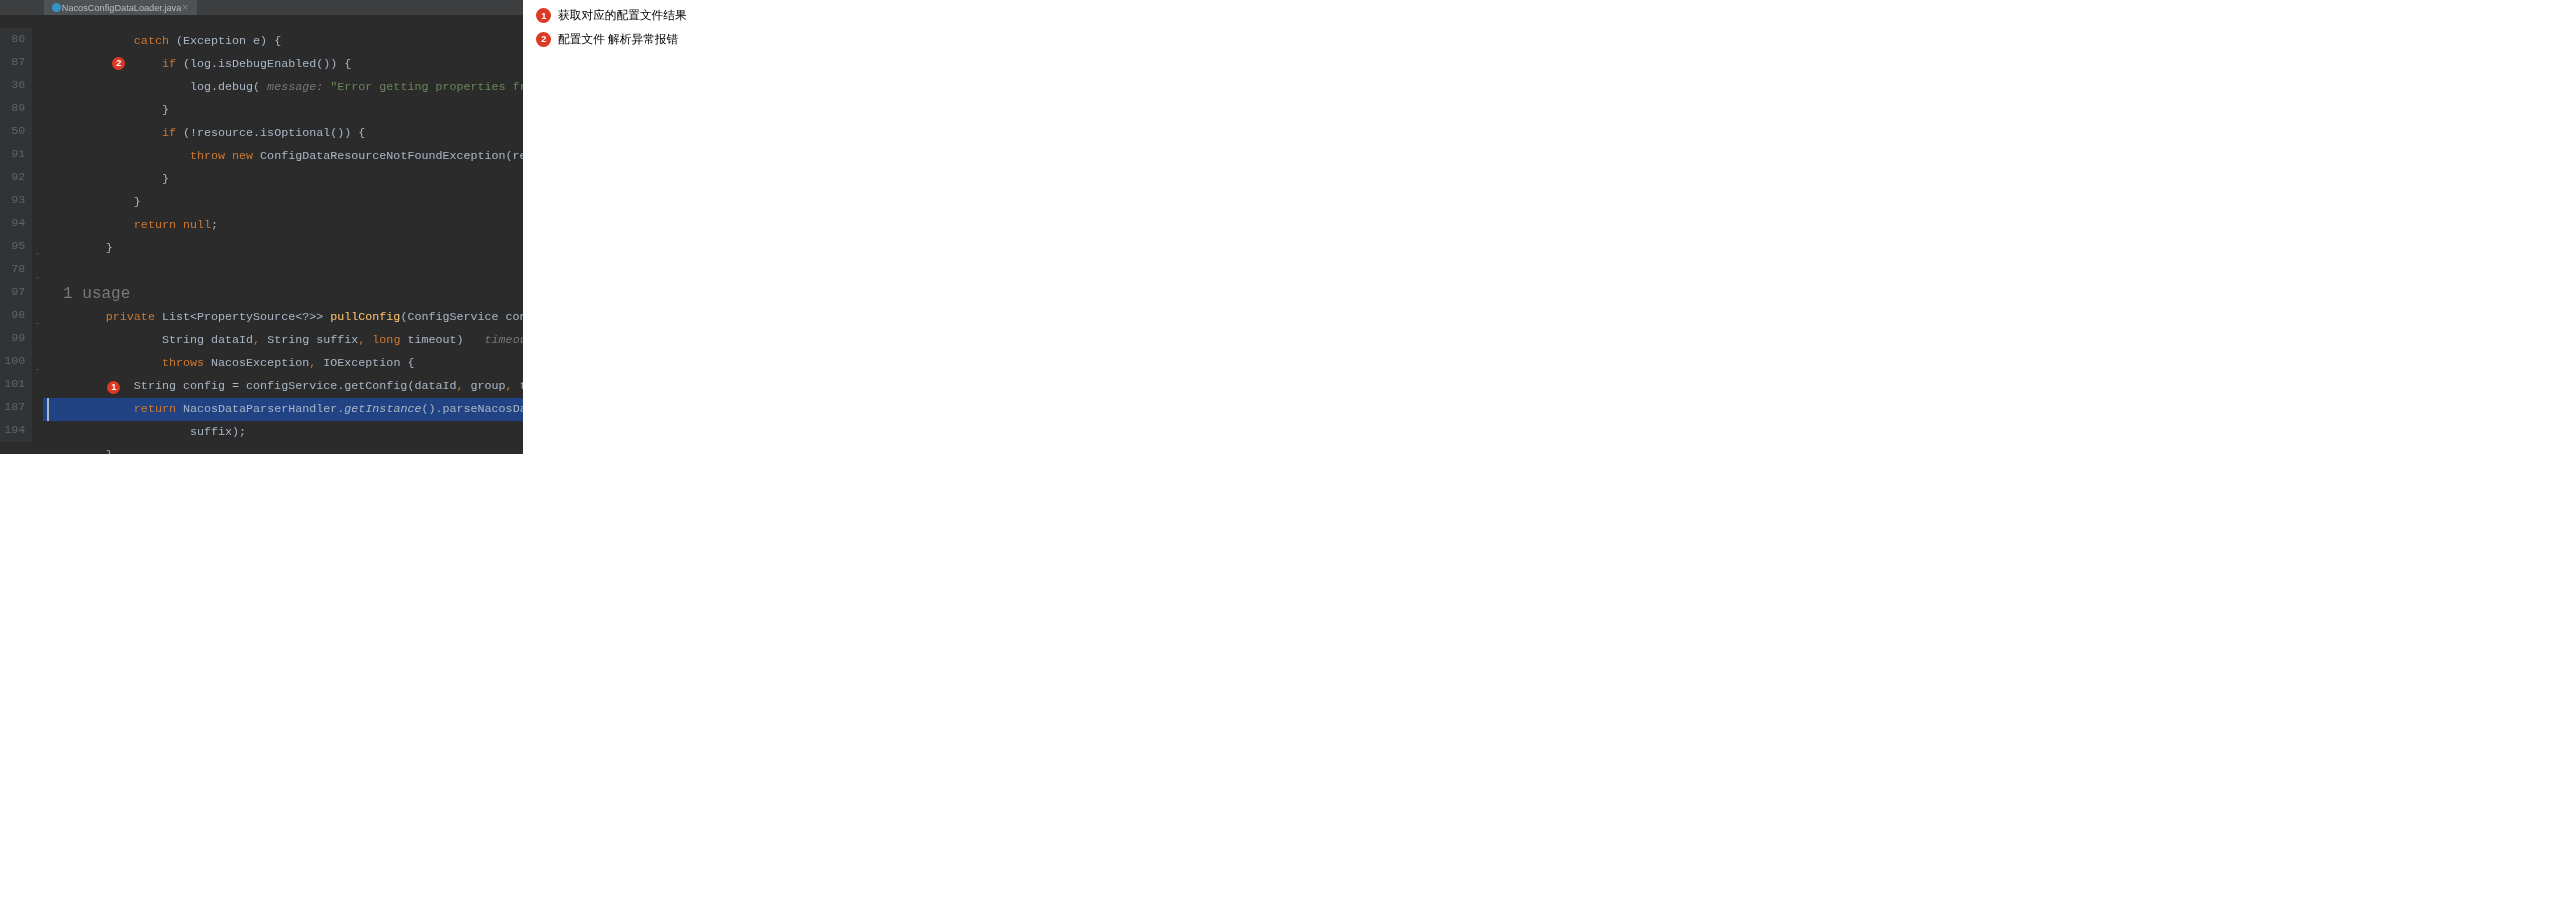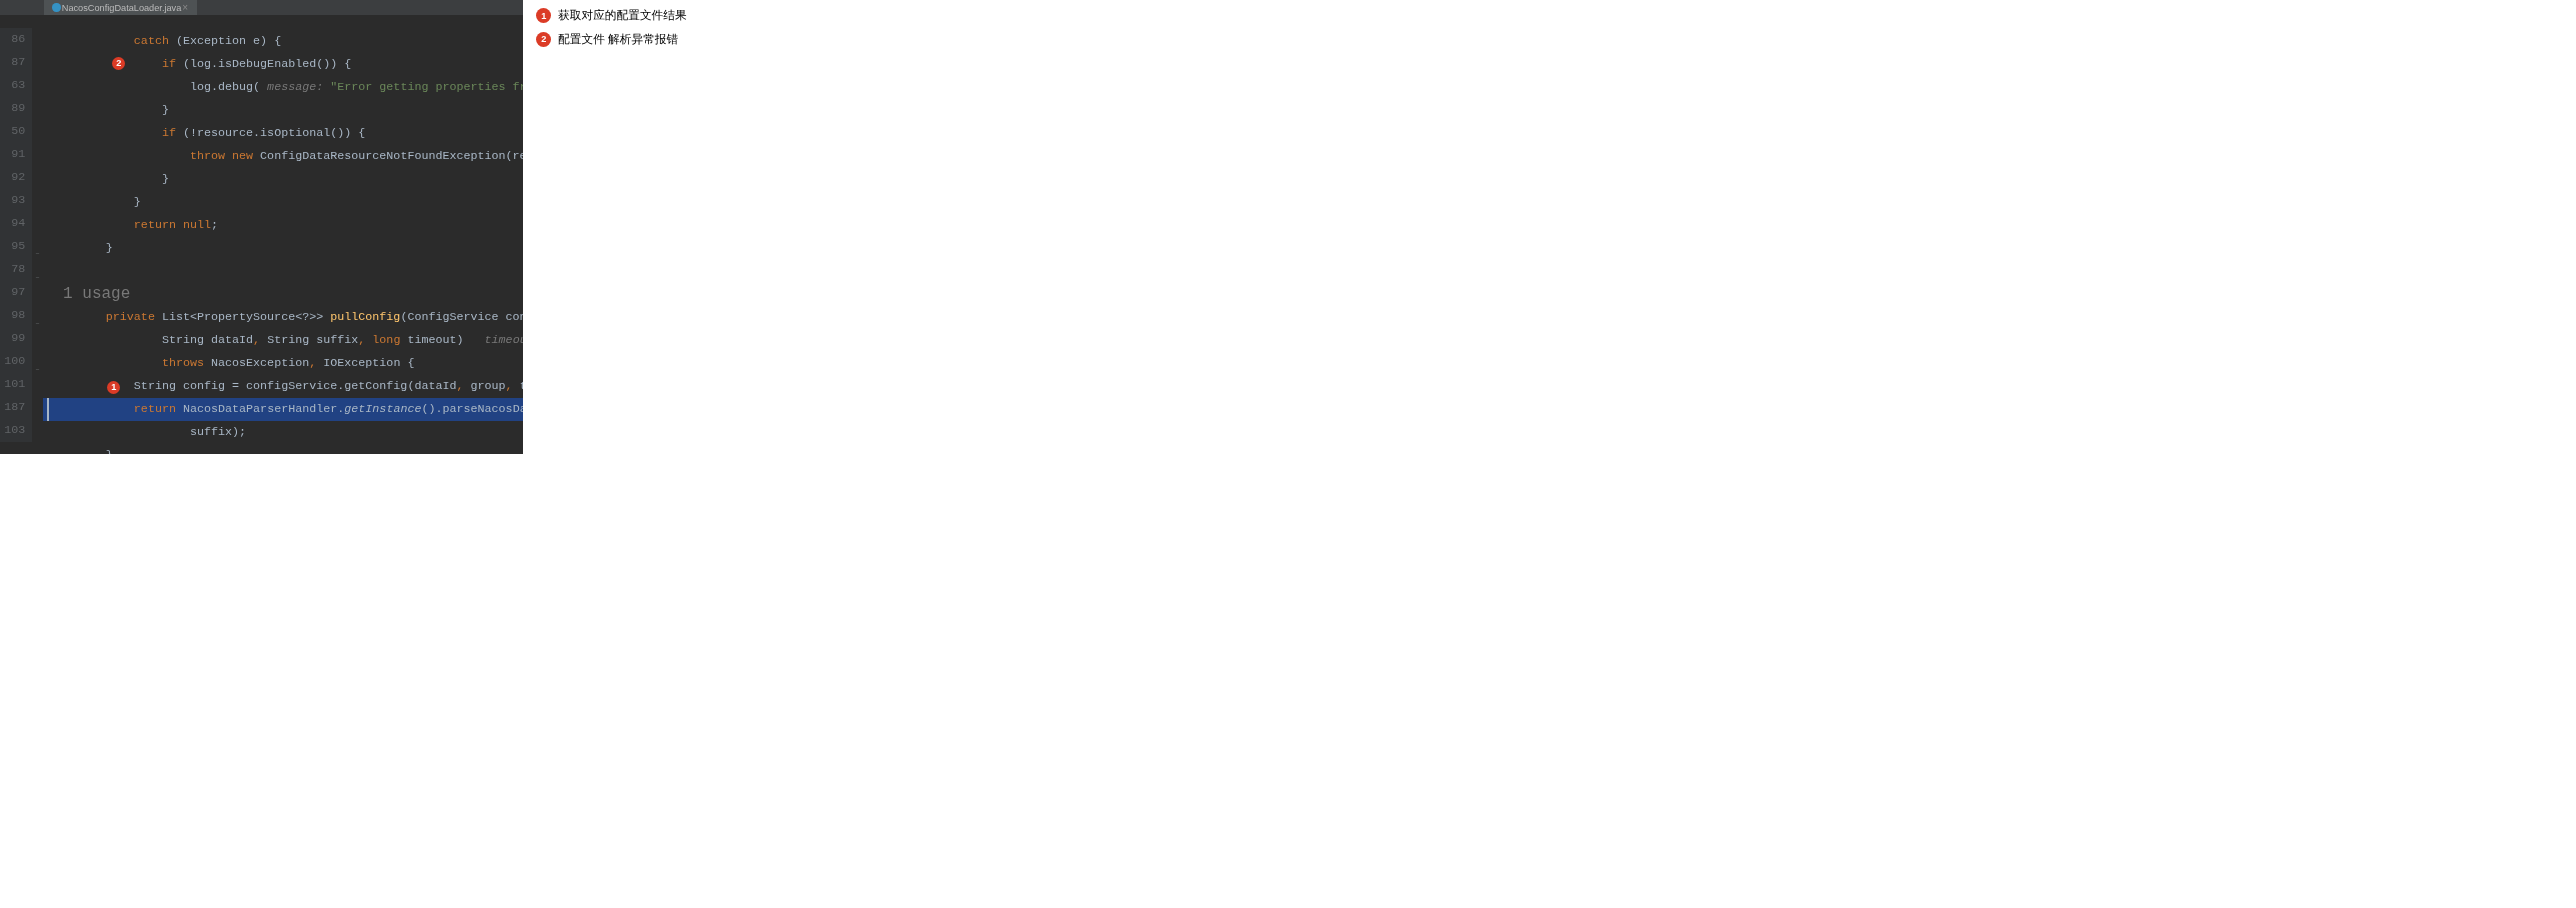--- a/index.html
+++ b/index.html
@@ -37,37 +37,37 @@
     <div class="tab">
       <span class="tab-icon"></span>
       <span>NacosConfigDataLoader.java</span>
       <span class="tab-close">×</span>
     </div>
   </div>
   <div class="editor">
     <div class="gutter" id="gutter">
         <div>86</div>
         <div>87</div>
-        <div>63</div>
+        <div>36</div>
         <div>89</div>
         <div>50</div>
         <div>91</div>
         <div>92</div>
         <div>93</div>
         <div>94</div>
         <div>95</div>
         <div>78</div>
         <div></div>
         <div>97</div>
         <div>98</div>
         <div>99</div>
         <div>100</div>
         <div>101</div>
         <div>187</div>
-        <div>103</div>
+        <div>194</div>
       </div>
     <div class="fold-col" id="foldcol">
         <div class="fold-mark" style="top: 7.5px;">–</div>
         <div class="fold-mark" style="top: 31px;">–</div>
         <div class="fold-mark" style="top: 77px;">–</div>
         <div class="fold-mark" style="top: 123px;">–</div>
         <div class="fold-mark" style="top: 285px;">–</div>
         <div class="fold-mark" style="top: 332px;">–</div>
         <div class="fold-mark" style="top: 378px;">–</div>
         <div class="at-mark" style="top: 282px;">@</div>

